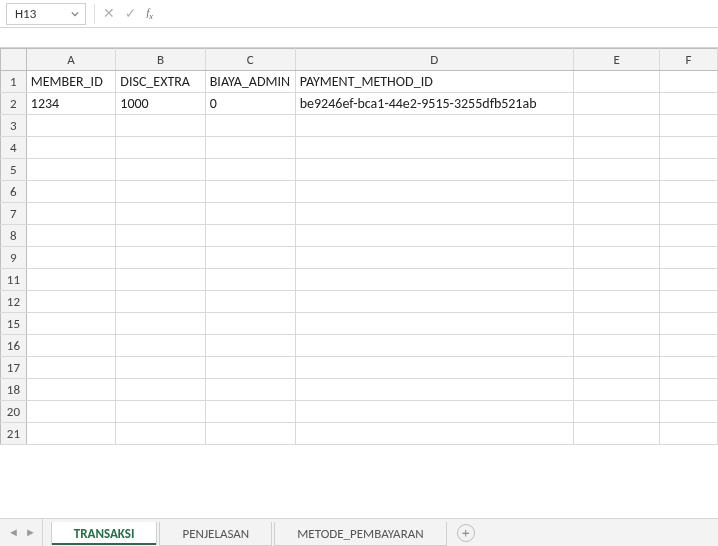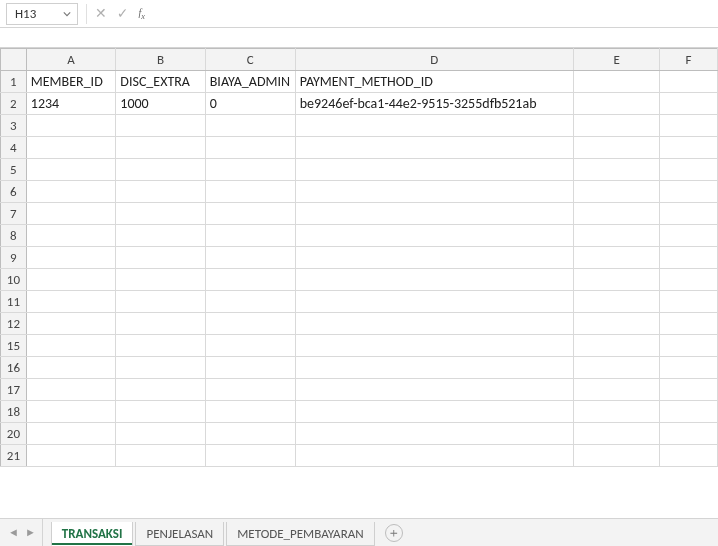--- a/index.html
+++ b/index.html
@@ -21,21 +21,21 @@
     border-bottom: 1px solid #d4d4d4;
     background: #fff;
     padding: 3px 6px;
   }
   .name-box {
     display: flex;
     align-items: center;
     border: 1px solid #cfcfcf;
     height: 22px;
     background: #fff;
-    width: 72px;
+    width: 80px;
     padding: 0 6px 0 8px;
     justify-content: space-between;
   }
   .name-box span { font-size: 13px; color: #333; }
   .dd-icon { width: 8px; height: 8px; }
   .vsep {
     width: 1px; height: 20px; background: #e0e0e0;
     margin: 0 8px;
   }
   .fx-tools {
@@ -120,21 +120,21 @@
   .nav-arrows span { font-size: 11px; }
   .tabs {
     display: flex;
     align-items: flex-end;
     height: 100%;
     border-left: 1px solid #d4d4d4;
     padding-left: 8px;
     gap: 2px;
   }
   .tab {
-    padding: 4px 10px;
+    padding: 4px 22px;
     border: 1px solid #cfcfcf;
     border-top: none;
     background: #f3f3f3;
     font-size: 13px;
     color: #555;
     position: relative;
     height: 24px;
     display: flex; align-items: flex-end;
   }
   .tab.active {
@@ -273,29 +273,20 @@
         <tr>
           <th class="rowhdr">9</th>
           <td class="txt"></td>
           <td class="txt"></td>
           <td class="txt"></td>
           <td class="txt"></td>
           <td class="txt"></td>
           <td class="txt"></td>
         </tr>
         <tr>
-          <th class="rowhdr">10</th>
-          <td class="txt"></td>
-          <td class="txt"></td>
-          <td class="txt"></td>
-          <td class="txt"></td>
-          <td class="txt"></td>
-          <td class="txt"></td>
-        </tr>
-        <tr>
           <th class="rowhdr">11</th>
           <td class="txt"></td>
           <td class="txt"></td>
           <td class="txt"></td>
           <td class="txt"></td>
           <td class="txt"></td>
           <td class="txt"></td>
         </tr>
         <tr>
           <th class="rowhdr">12</th>

